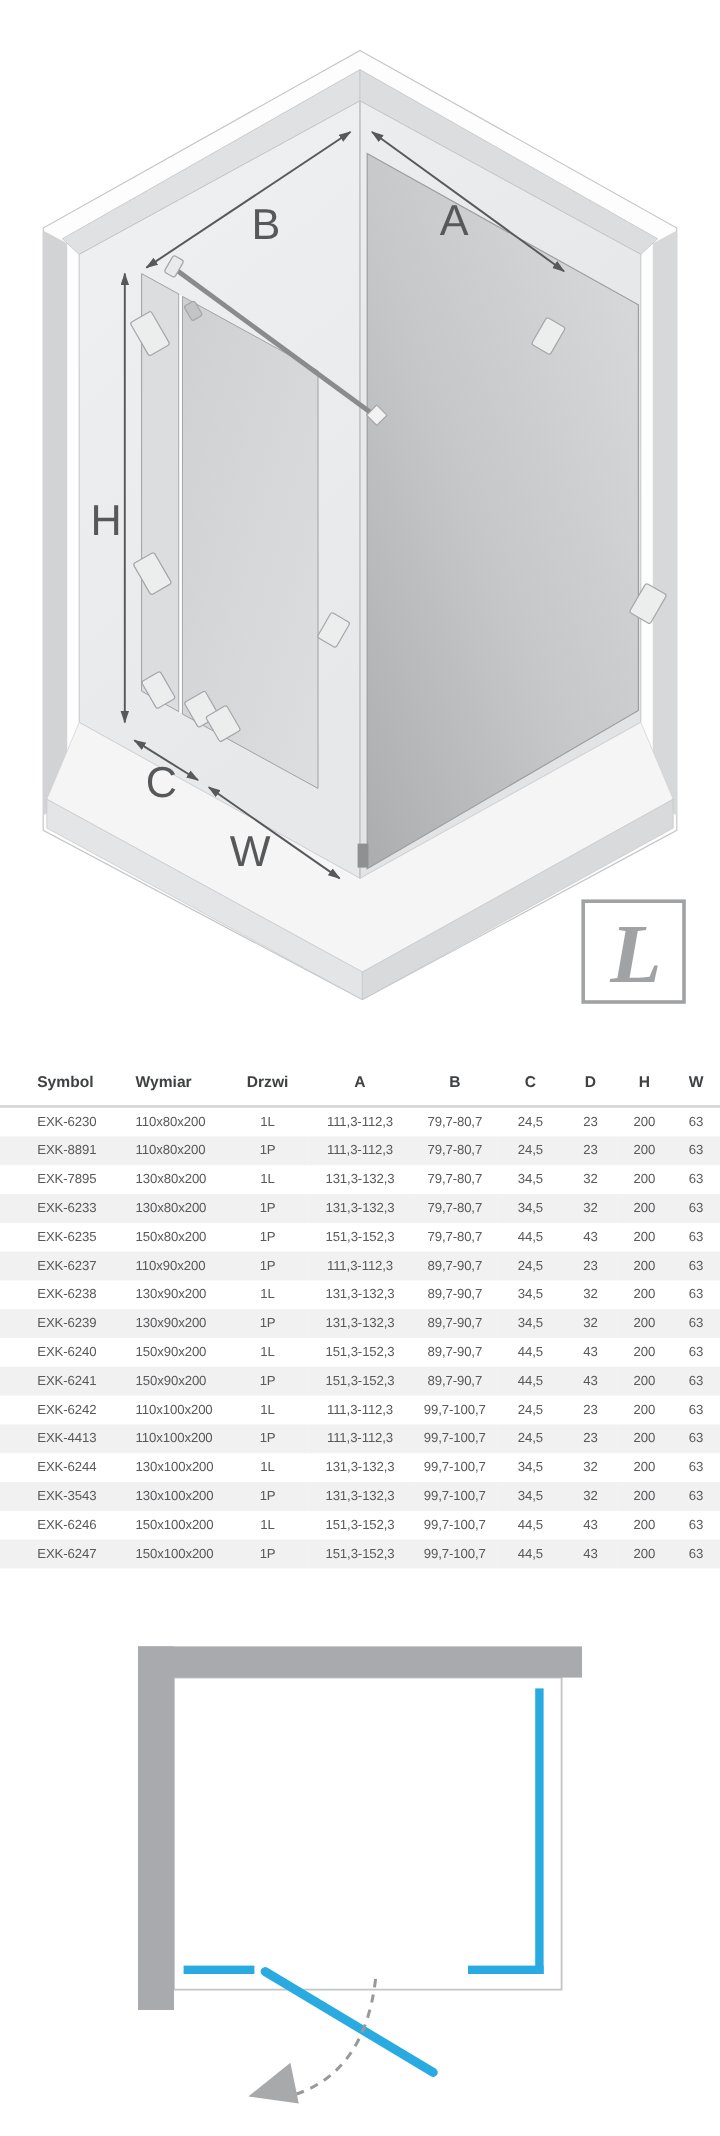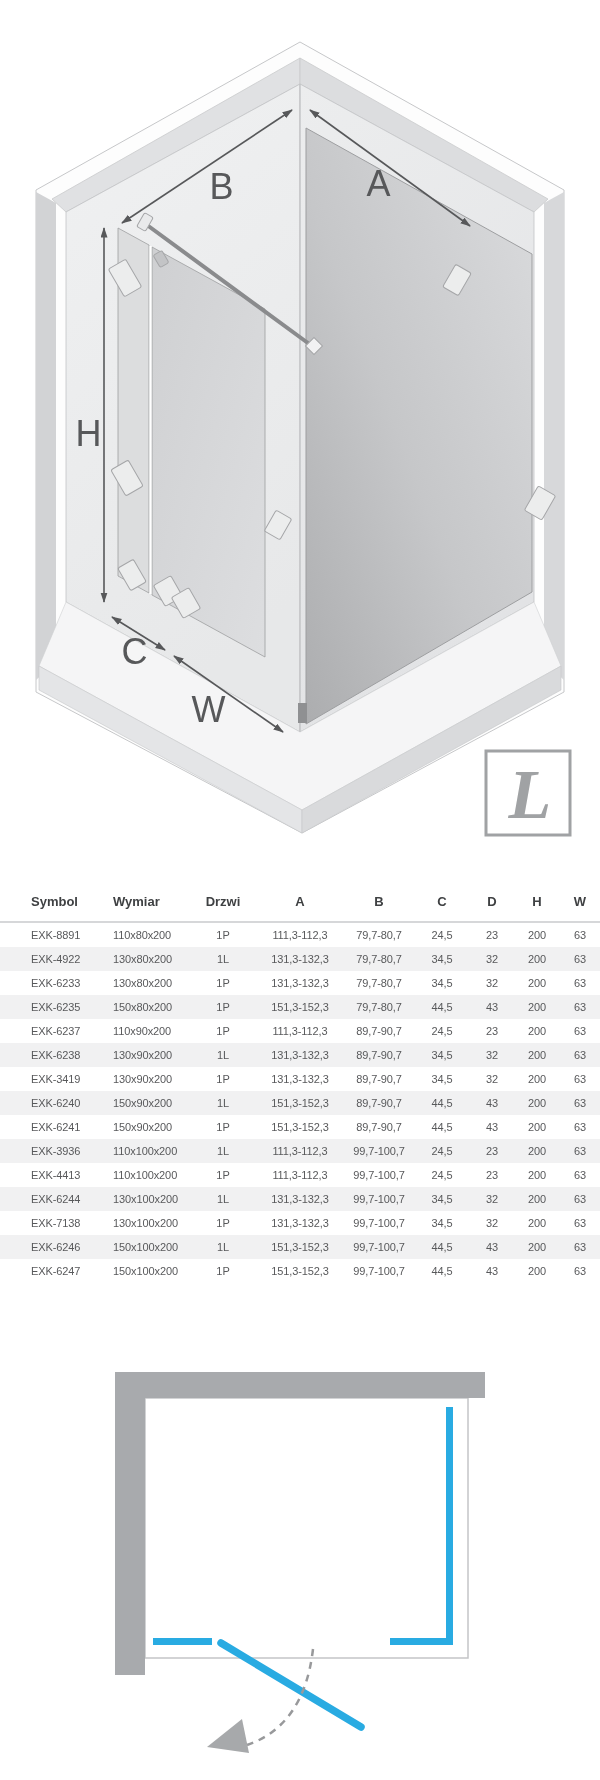--- a/index.html
+++ b/index.html
@@ -155,32 +155,43 @@
             <th class="col-c">A</th>
             <th class="col-c">B</th>
             <th class="col-c">C</th>
             <th class="col-c">D</th>
             <th class="col-c">H</th>
             <th class="col-c">W</th>
           </tr>
         </thead>
         <tbody>
           <tr>
+            <td class="col-l">EXK-6230</td>
+            <td class="col-l">110x80x200</td>
+            <td class="col-c">1L</td>
+            <td class="col-c">111,3-112,3</td>
+            <td class="col-c">79,7-80,7</td>
+            <td class="col-c">24,5</td>
+            <td class="col-c">23</td>
+            <td class="col-c">200</td>
+            <td class="col-c">63</td>
+          </tr>
+          <tr>
             <td class="col-l">EXK-8891</td>
             <td class="col-l">110x80x200</td>
             <td class="col-c">1P</td>
             <td class="col-c">111,3-112,3</td>
             <td class="col-c">79,7-80,7</td>
             <td class="col-c">24,5</td>
             <td class="col-c">23</td>
             <td class="col-c">200</td>
             <td class="col-c">63</td>
           </tr>
           <tr>
-            <td class="col-l">EXK-4922</td>
+            <td class="col-l">EXK-7895</td>
             <td class="col-l">130x80x200</td>
             <td class="col-c">1L</td>
             <td class="col-c">131,3-132,3</td>
             <td class="col-c">79,7-80,7</td>
             <td class="col-c">34,5</td>
             <td class="col-c">32</td>
             <td class="col-c">200</td>
             <td class="col-c">63</td>
           </tr>
           <tr>
@@ -221,21 +232,21 @@
             <td class="col-l">130x90x200</td>
             <td class="col-c">1L</td>
             <td class="col-c">131,3-132,3</td>
             <td class="col-c">89,7-90,7</td>
             <td class="col-c">34,5</td>
             <td class="col-c">32</td>
             <td class="col-c">200</td>
             <td class="col-c">63</td>
           </tr>
           <tr>
-            <td class="col-l">EXK-3419</td>
+            <td class="col-l">EXK-6239</td>
             <td class="col-l">130x90x200</td>
             <td class="col-c">1P</td>
             <td class="col-c">131,3-132,3</td>
             <td class="col-c">89,7-90,7</td>
             <td class="col-c">34,5</td>
             <td class="col-c">32</td>
             <td class="col-c">200</td>
             <td class="col-c">63</td>
           </tr>
           <tr>
@@ -254,21 +265,21 @@
             <td class="col-l">150x90x200</td>
             <td class="col-c">1P</td>
             <td class="col-c">151,3-152,3</td>
             <td class="col-c">89,7-90,7</td>
             <td class="col-c">44,5</td>
             <td class="col-c">43</td>
             <td class="col-c">200</td>
             <td class="col-c">63</td>
           </tr>
           <tr>
-            <td class="col-l">EXK-3936</td>
+            <td class="col-l">EXK-6242</td>
             <td class="col-l">110x100x200</td>
             <td class="col-c">1L</td>
             <td class="col-c">111,3-112,3</td>
             <td class="col-c">99,7-100,7</td>
             <td class="col-c">24,5</td>
             <td class="col-c">23</td>
             <td class="col-c">200</td>
             <td class="col-c">63</td>
           </tr>
           <tr>
@@ -287,21 +298,21 @@
             <td class="col-l">130x100x200</td>
             <td class="col-c">1L</td>
             <td class="col-c">131,3-132,3</td>
             <td class="col-c">99,7-100,7</td>
             <td class="col-c">34,5</td>
             <td class="col-c">32</td>
             <td class="col-c">200</td>
             <td class="col-c">63</td>
           </tr>
           <tr>
-            <td class="col-l">EXK-7138</td>
+            <td class="col-l">EXK-3543</td>
             <td class="col-l">130x100x200</td>
             <td class="col-c">1P</td>
             <td class="col-c">131,3-132,3</td>
             <td class="col-c">99,7-100,7</td>
             <td class="col-c">34,5</td>
             <td class="col-c">32</td>
             <td class="col-c">200</td>
             <td class="col-c">63</td>
           </tr>
           <tr>

